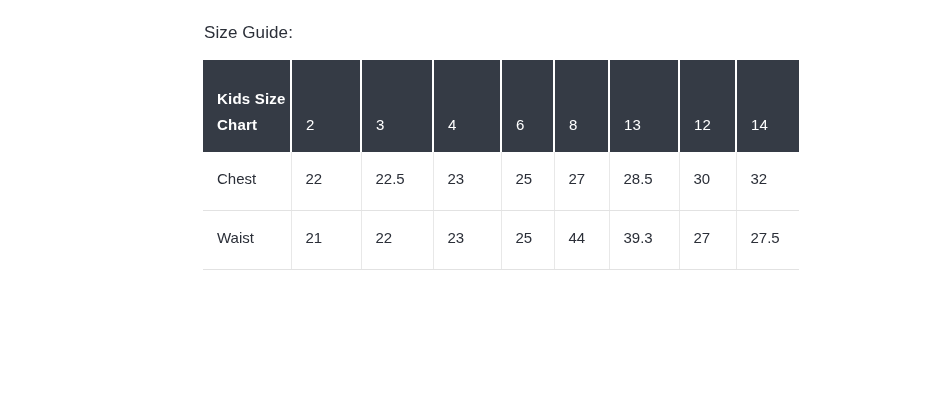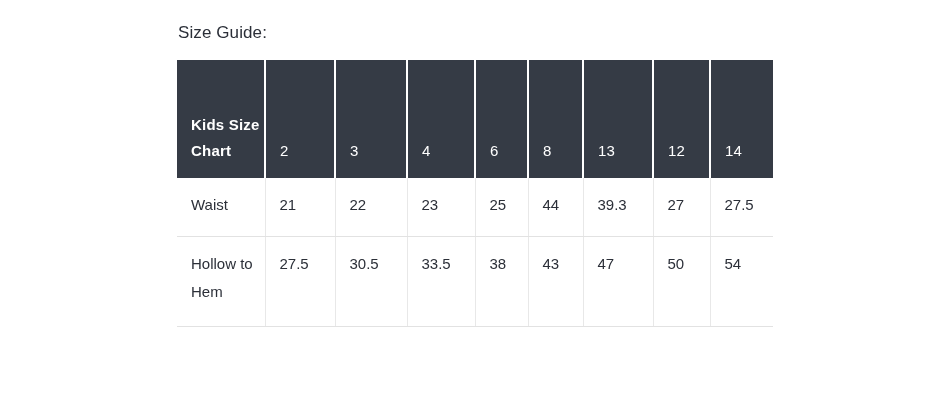--- a/index.html
+++ b/index.html
@@ -1,15 +1,15 @@
 <!DOCTYPE html>
 <html><head>
 <meta charset="utf-8">
 <style>
-  * { box-sizing: border-box; }
+  * { box-sizing: border-box; padding-left: 26px; }
   html, body {
     margin: 0;
     padding: 0;
     background: #ffffff;
     width: 938px;
     height: 409px;
     overflow: hidden;
   }
   body {
     font-family: "Liberation Sans", sans-serif;
@@ -65,21 +65,21 @@
 
   thead th {
     background: #353b45;
     color: #ffffff;
     font-size: 15px;
     line-height: 26px;
     font-weight: 700;
     text-align: left;
     vertical-align: bottom;
     padding: 12px 0 14px 14px;
-    height: 118px;
+    height: 92px;
     border-right: 2px solid #ffffff;
     letter-spacing: 0.2px;
   }
 
   thead th.label-head {
     font-weight: 700;
   }
 
   thead th.num-head {
     font-weight: 400;
@@ -143,38 +143,38 @@
           <th class="num-head">4</th>
           <th class="num-head">6</th>
           <th class="num-head">8</th>
           <th class="num-head">13</th>
           <th class="num-head">12</th>
           <th class="num-head">14</th>
         </tr>
       </thead>
       <tbody>
         <tr>
+          <td class="row-label">Chest</td>
+          <td>22</td>
+          <td>22.5</td>
+          <td>23</td>
+          <td>25</td>
+          <td>27</td>
+          <td>28.5</td>
+          <td>30</td>
+          <td>32</td>
+        </tr>
+        <tr>
           <td class="row-label">Waist</td>
           <td>21</td>
           <td>22</td>
           <td>23</td>
           <td>25</td>
           <td>44</td>
           <td>39.3</td>
           <td>27</td>
           <td>27.5</td>
         </tr>
-        <tr class="row-tall">
-          <td class="row-label">Hollow to Hem</td>
-          <td>27.5</td>
-          <td>30.5</td>
-          <td>33.5</td>
-          <td>38</td>
-          <td>43</td>
-          <td>47</td>
-          <td>50</td>
-          <td>54</td>
-        </tr>
       </tbody>
     </table>
   </div>
 
 </div>
 
 </body></html>

